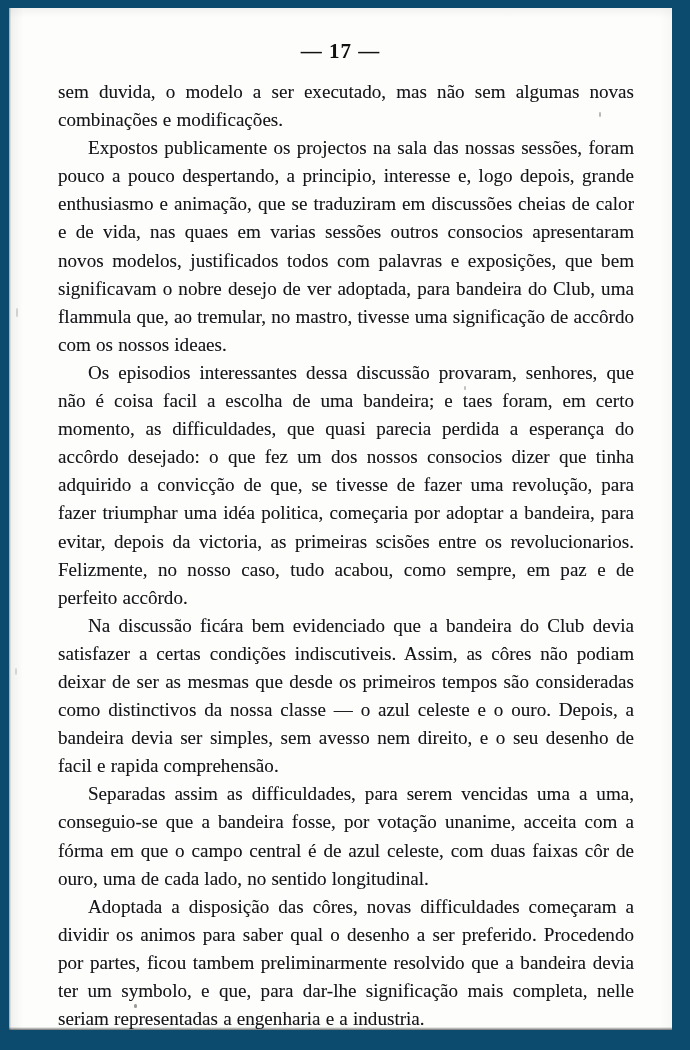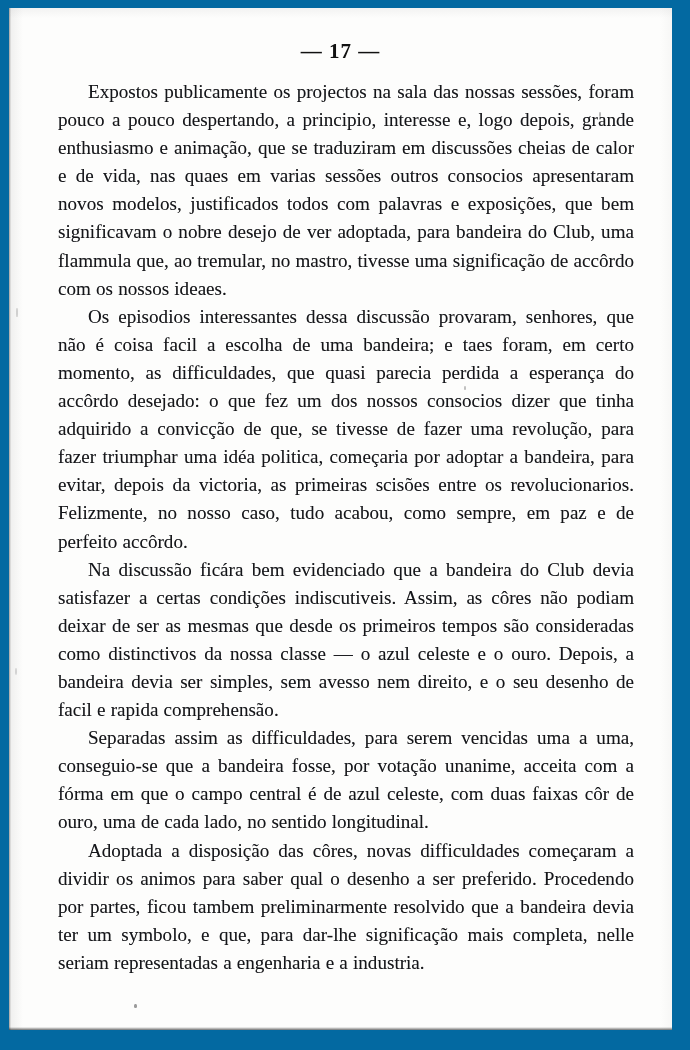--- a/index.html
+++ b/index.html
@@ -13,21 +13,21 @@
     height: 1050px;
     overflow: hidden;
     font-family: "Liberation Serif", "DejaVu Serif", serif;
   }
 
   
   .scan-frame {
     position: relative;
     width: 690px;
     height: 1050px;
-    background: #0369a1;
+    background: #0c4a6e;
     overflow: hidden;
   }
 
   .page-sheet {
     position: absolute;
     left: 9px;
     top: 8px;
     width: 663px;
     height: 1022px;
     background: #fdfdfc;
@@ -128,20 +128,21 @@
 <div class="scan-frame">
 
   <div class="page-sheet">
 
     <div class="paper-tone"></div>
 
     <div class="page-header">—  17  —</div>
 
     <div class="text-column">
 
+      <p class="para first">sem duvida, o modelo a ser executado, mas não sem algumas novas combinações e modificações.</p>
 
       <p class="para">Expostos publicamente os projectos na sala das nossas sessões, foram pouco a pouco despertando, a principio, interesse e, logo depois, grande enthusiasmo e animação, que se traduziram em discussões cheias de calor e de vida, nas quaes em varias sessões outros consocios apresentaram novos modelos, justificados todos com palavras e exposições, que bem significavam o nobre desejo de ver adoptada, para bandeira do Club, uma flammula que, ao tremular, no mastro, tivesse uma significação de accôrdo com os nossos ideaes.</p>
 
       <p class="para">Os episodios interessantes dessa discussão provaram, senhores, que não é coisa facil a escolha de uma bandeira; e taes foram, em certo momento, as difficuldades, que quasi parecia perdida a esperança do accôrdo desejado: o que fez um dos nossos consocios dizer que tinha adquirido a convicção de que, se tivesse de fazer uma revolução, para fazer triumphar uma idéa politica, começaria por adoptar a bandeira, para evitar, depois da victoria, as primeiras scisões entre os revolucionarios. Felizmente, no nosso caso, tudo acabou, como sempre, em paz e de perfeito accôrdo.</p>
 
       <p class="para">Na discussão ficára bem evidenciado que a bandeira do Club devia satisfazer a certas condições indiscutiveis. Assim, as côres não podiam deixar de ser as mesmas que desde os primeiros tempos são consideradas como distinctivos da nossa classe — o azul celeste e o ouro. Depois, a bandeira devia ser simples, sem avesso nem direito, e o seu desenho de facil e rapida comprehensão.</p>
 
       <p class="para">Separadas assim as difficuldades, para serem vencidas uma a uma, conseguio-se que a bandeira fosse, por votação unanime, acceita com a fórma em que o campo central é de azul celeste, com duas faixas côr de ouro, uma de cada lado, no sentido longitudinal.</p>
 
       <p class="para">Adoptada a disposição das côres, novas difficuldades começaram a dividir os animos para saber qual o desenho a ser preferido. Procedendo por partes, ficou tambem preliminarmente resolvido que a bandeira devia ter um symbolo, e que, para dar-lhe significação mais completa, nelle seriam representadas a engenharia e a industria.</p>

